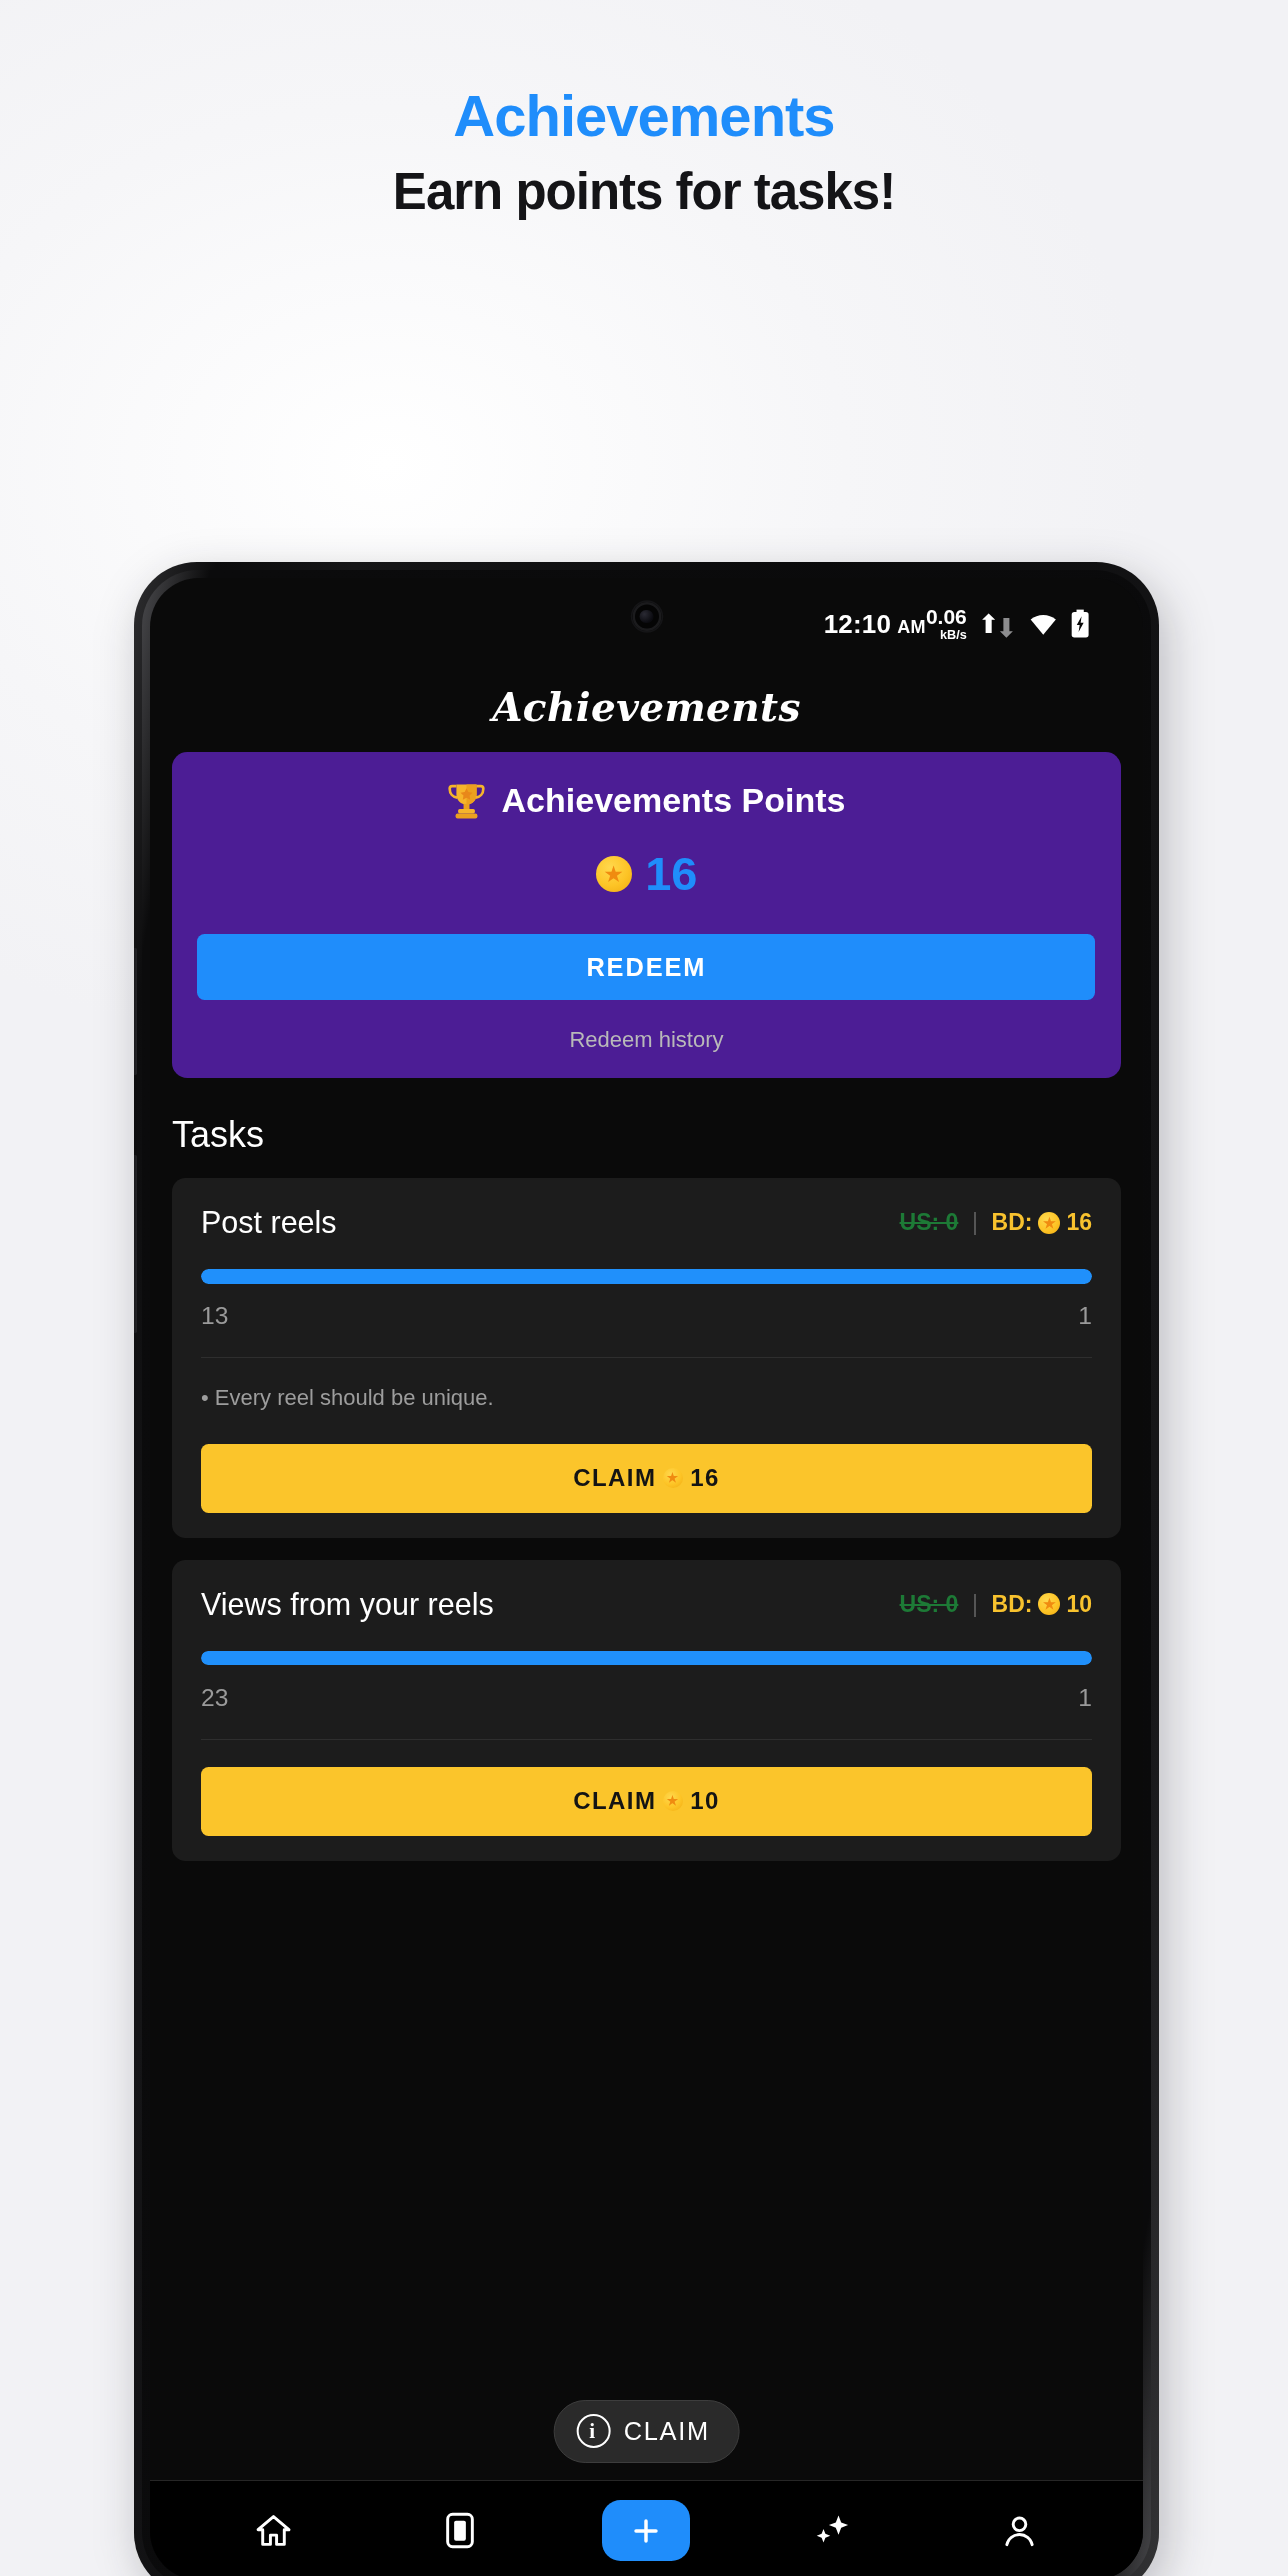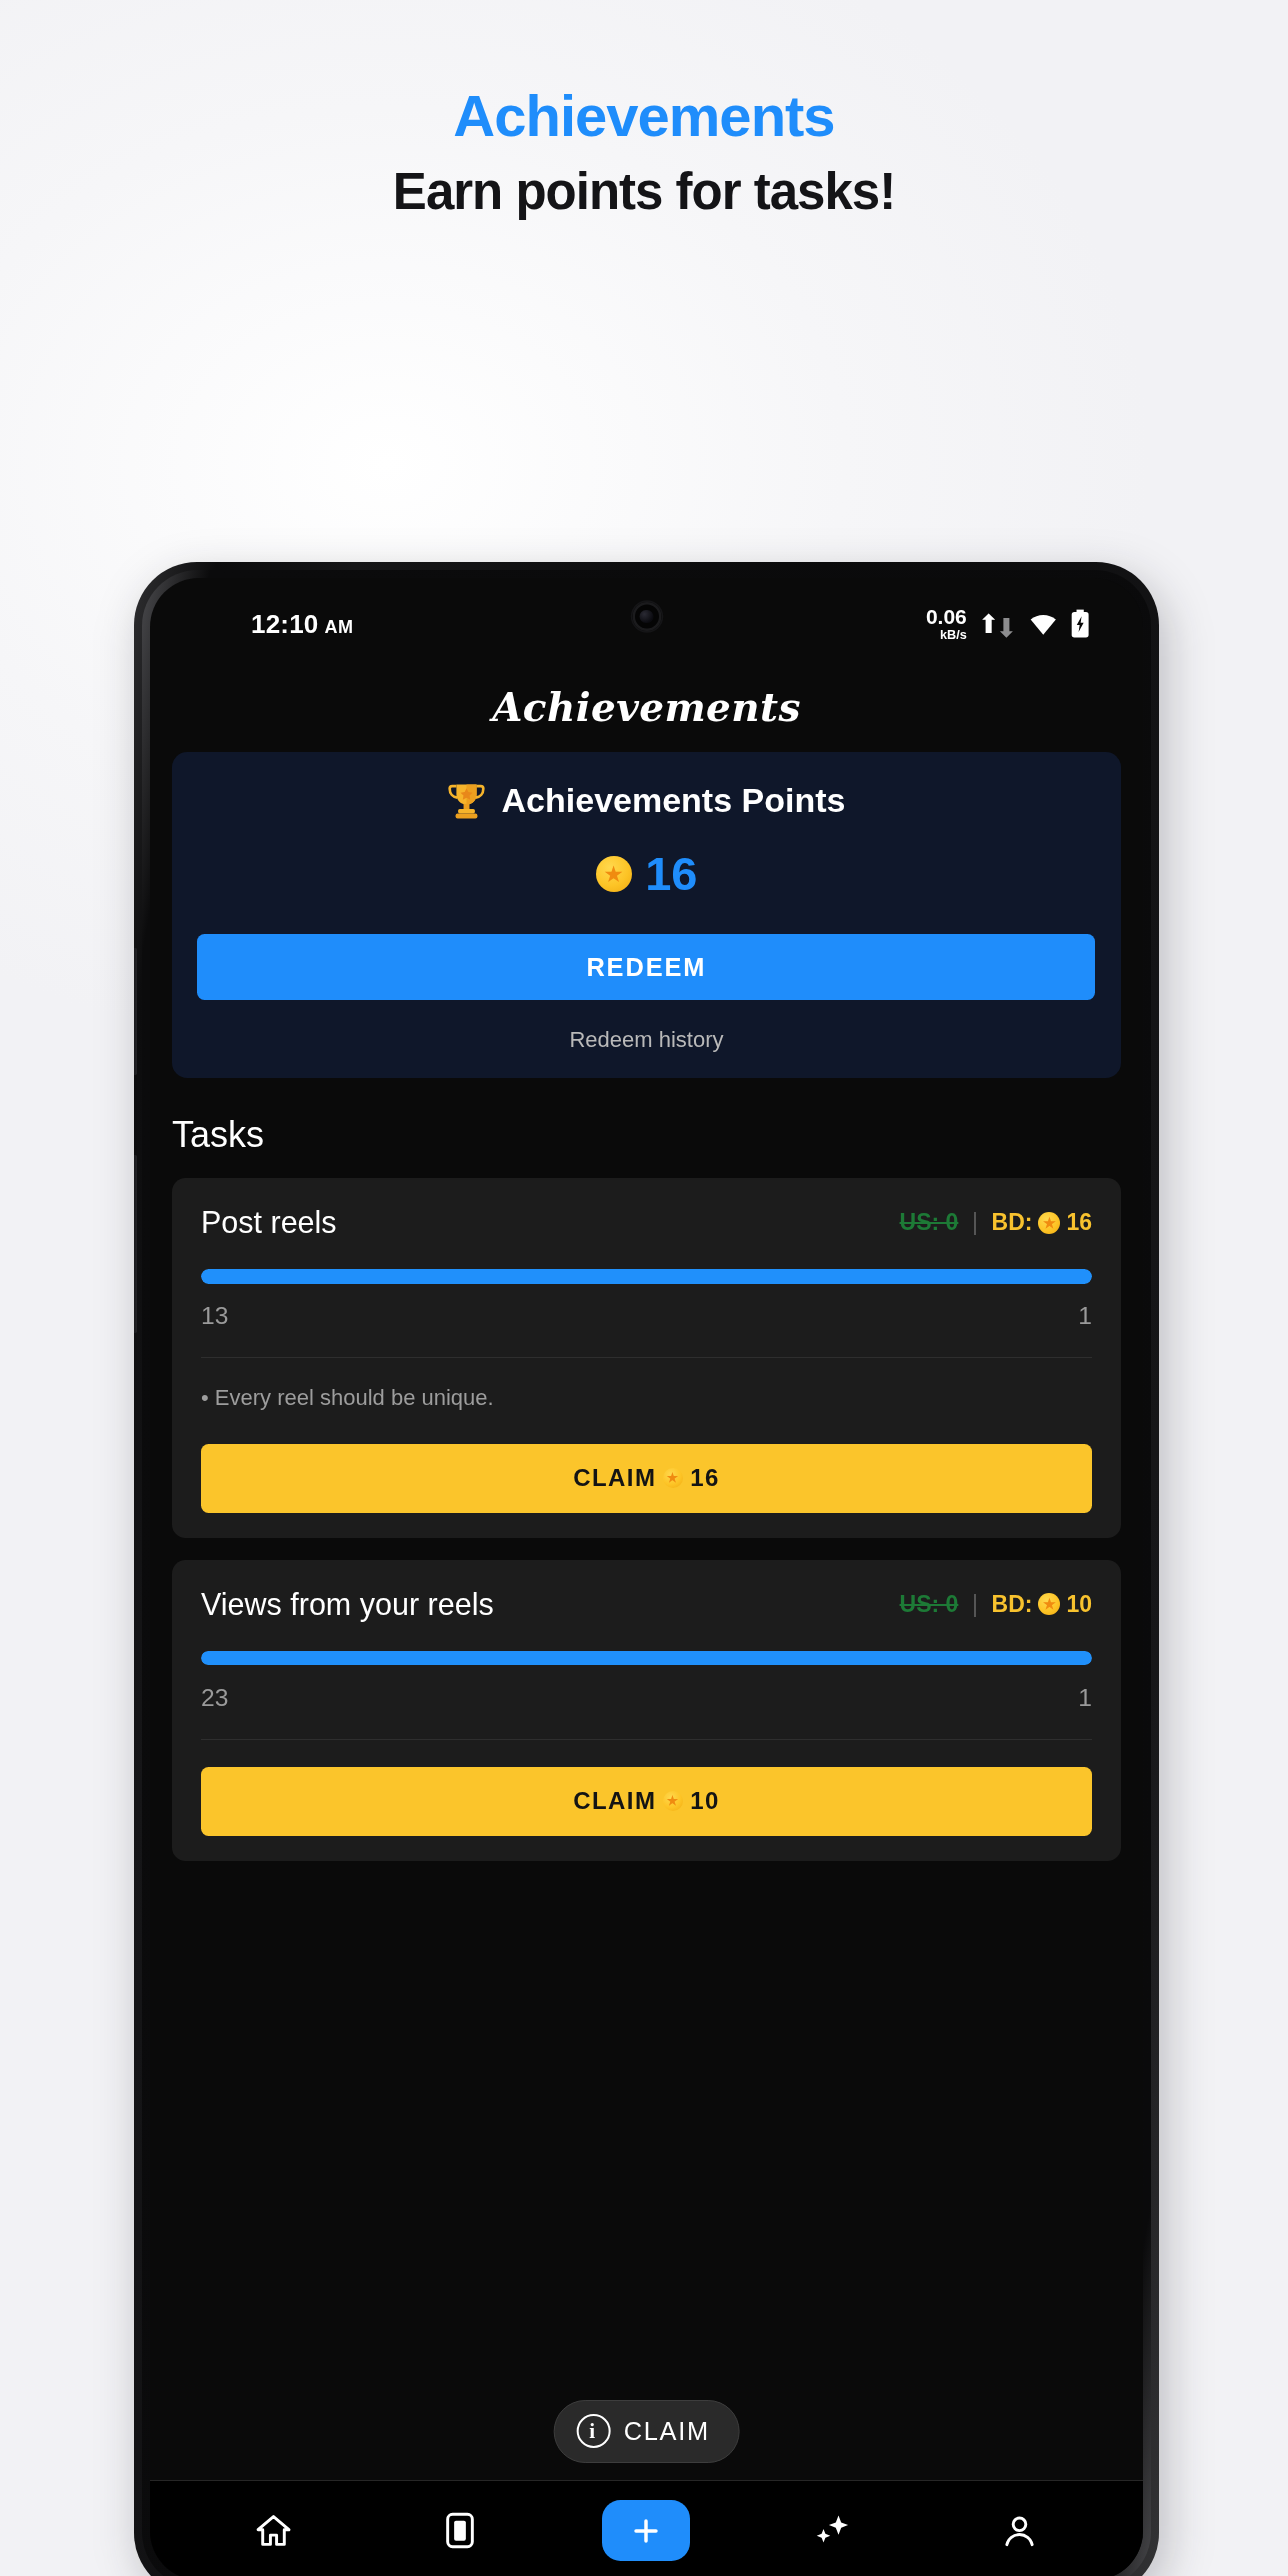--- a/index.html
+++ b/index.html
@@ -109,21 +109,21 @@
     background: linear-gradient(90deg, #0d0d0e, #242427);
   }
   .side-btn.b1 { top: 386px; height: 127px; }
   .side-btn.b2 { top: 593px; height: 178px; }
 
   
   .statusbar {
     height: 92px;
     display: flex;
     align-items: center;
-    justify-content: space-between;
+    justify-content: flex-end;
     padding: 0 53px 0 47px;
     position: relative;
   }
   .sb-clock {
     color: #fff;
     font-size: 26px;
     font-weight: 600;
     letter-spacing: 0.2px;
     margin-left: 54px;
     display: flex;
@@ -170,21 +170,21 @@
     font-size: 39px;
     letter-spacing: 0.4px;
     padding: 13.6px 0 22px;
   }
 
   .app-scroll { padding: 0 0 0 0; }
 
   
   .points-card {
     margin: 0 22px;
-    background: #0f172a;
+    background: #4c1d95;
     border-radius: 15.3px;
     padding: 29px 0 25.4px;
   }
   .points-head {
     display: flex; align-items: center; justify-content: center;
     gap: 17px;
     color: #fff;
     font-size: 34px;
     font-weight: 600;
   }

